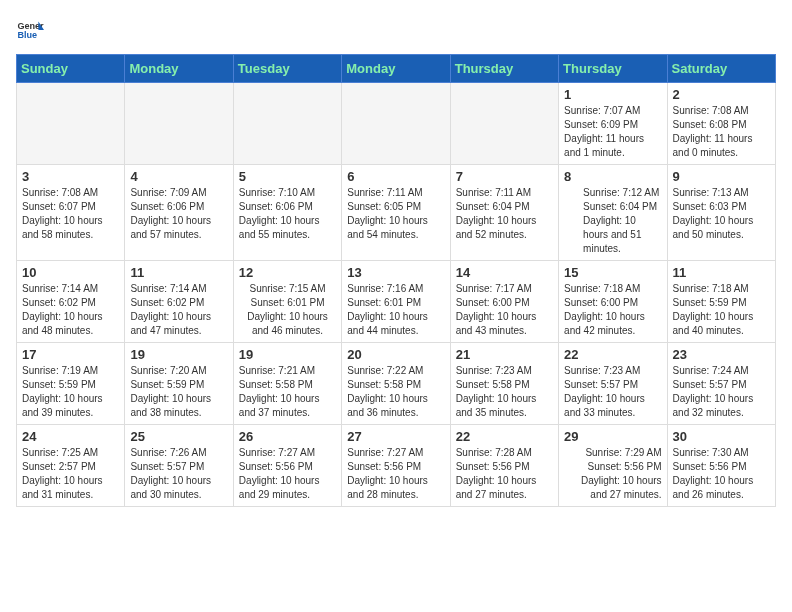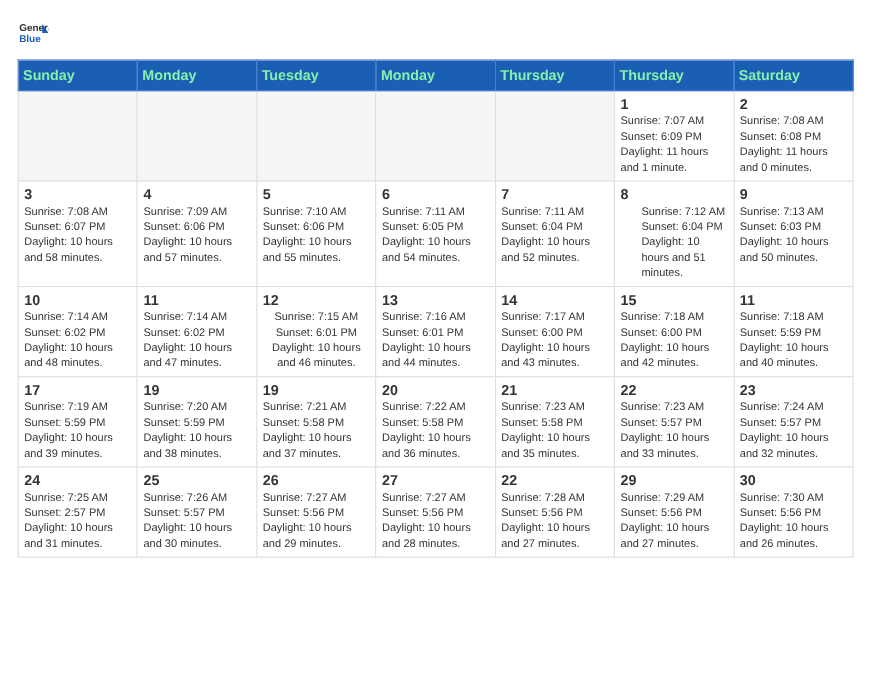--- a/index.html
+++ b/index.html
@@ -285,21 +285,21 @@
 Daylight: 10 hours and 28 minutes.</div>
         </td>
         <td>
           <span class="day-number">22</span>
           <div class="day-info" style="white-space: pre-line;">Sunrise: 7:28 AM
 Sunset: 5:56 PM
 Daylight: 10 hours and 27 minutes.</div>
         </td>
         <td>
           <span class="day-number">29</span>
-          <div class="day-info" style="white-space: pre-line;">Sunrise: 7:29 AM
+          <div class="day-info" style="white-space: pre-line; text-align: right;">Sunrise: 7:29 AM
 Sunset: 5:56 PM
 Daylight: 10 hours and 27 minutes.</div>
         </td>
         <td>
           <span class="day-number">30</span>
           <div class="day-info" style="white-space: pre-line;">Sunrise: 7:30 AM
 Sunset: 5:56 PM
 Daylight: 10 hours and 26 minutes.</div>
         </td>
       </tr>

